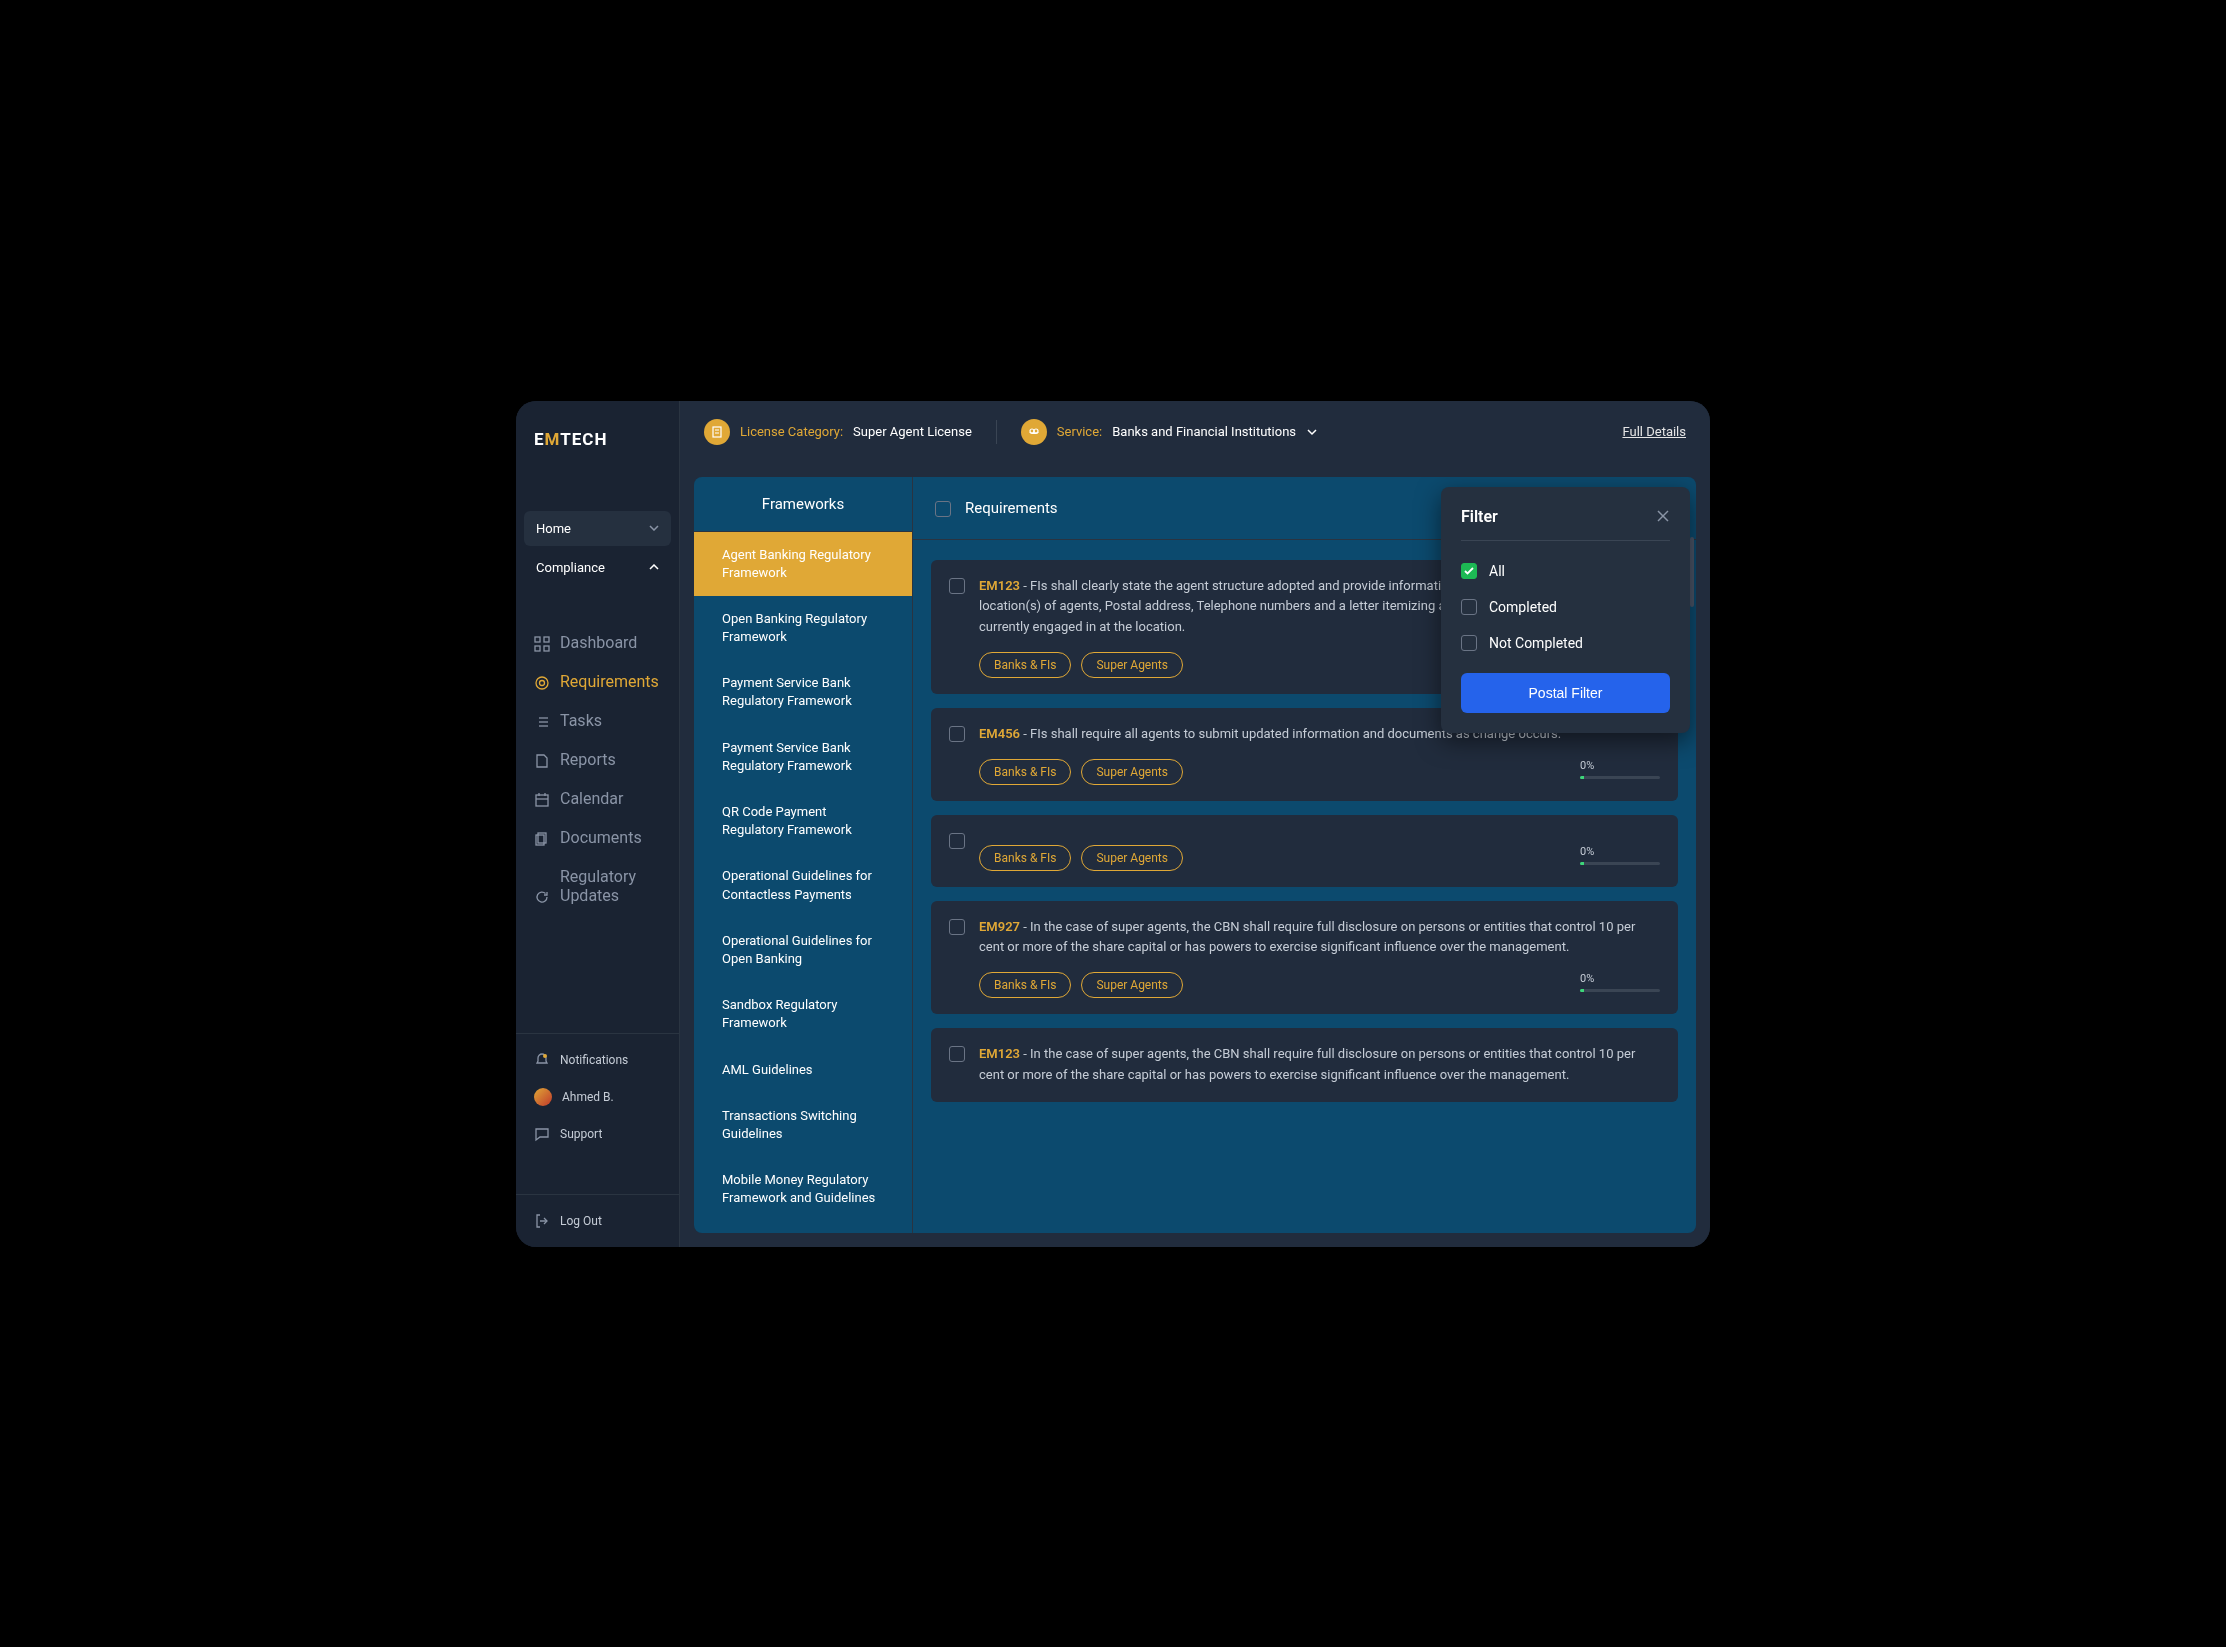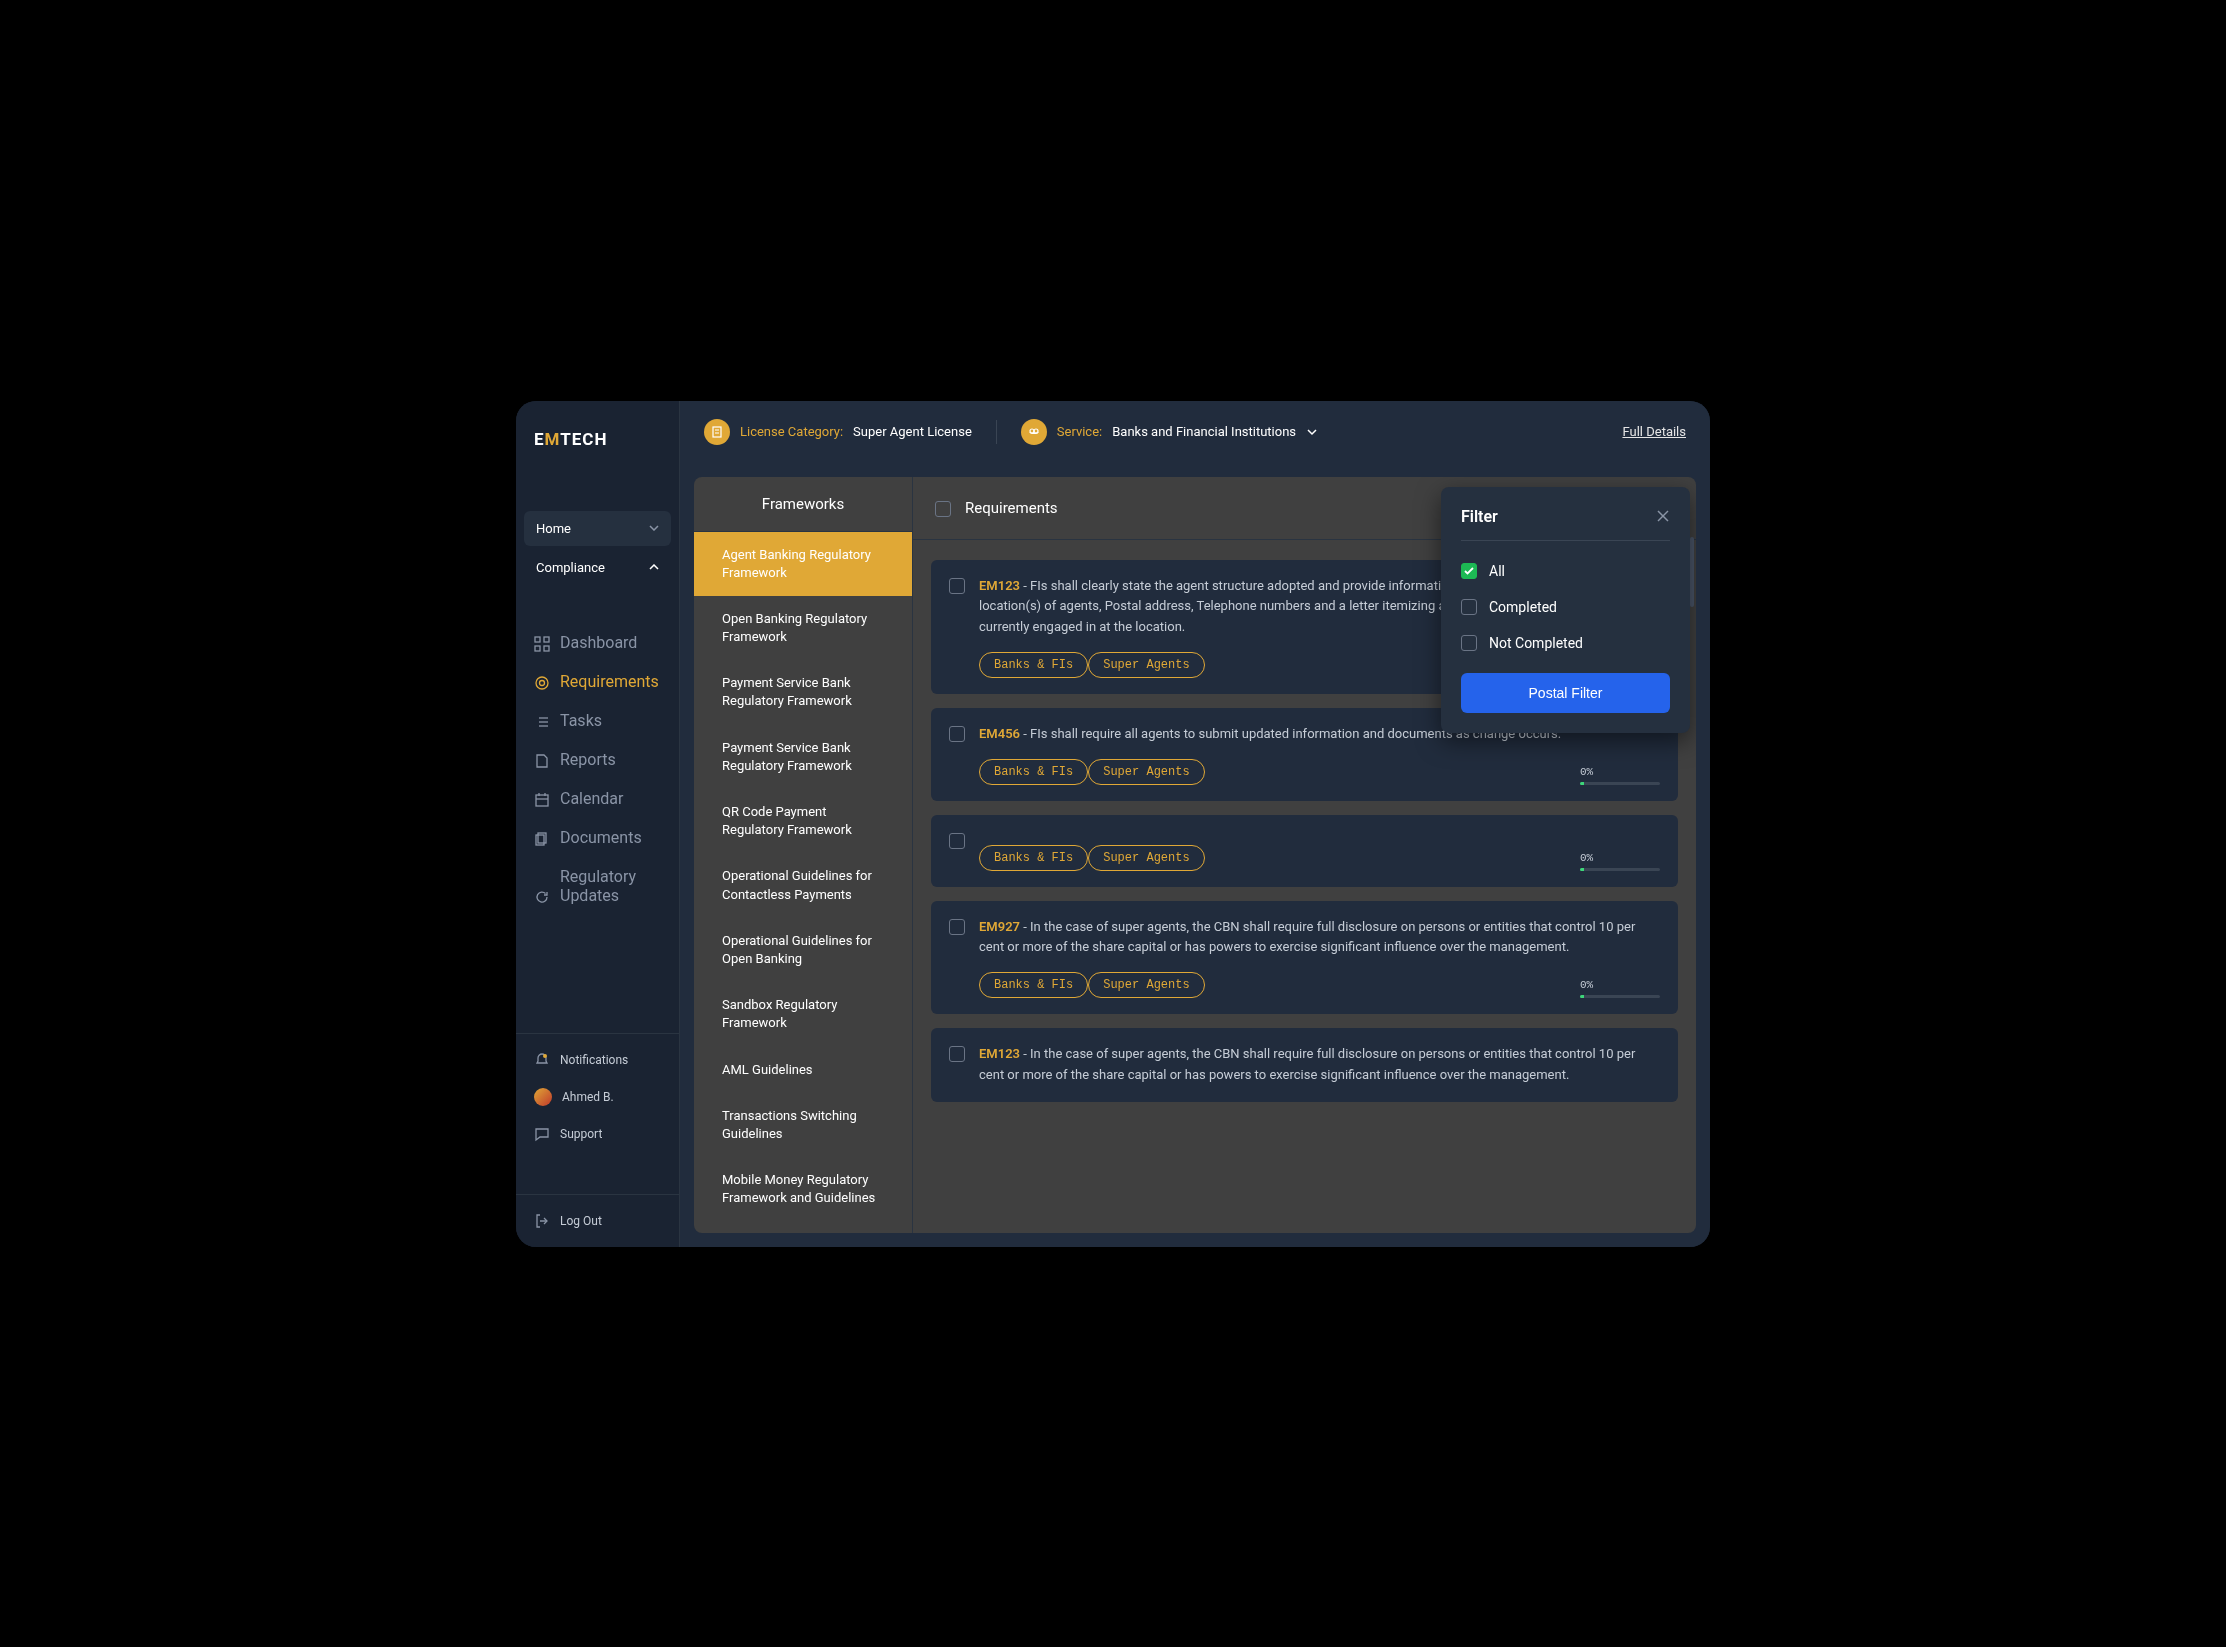--- a/index.html
+++ b/index.html
@@ -120,21 +120,21 @@
       color: #e5e5e5;
       text-decoration: underline;
       font-size: 13px;
     }
     .content {
       flex: 1;
       padding: 14px 14px;
       overflow: hidden;
     }
     .panel {
-      background: #404040;
+      background: #0c4a6e;
       border-radius: 8px;
       height: 100%;
       display: flex;
       overflow: hidden;
     }
     .frameworks-col {
       width: 219px;
       border-right: 1px solid #2a3441;
       display: flex;
       flex-direction: column;
@@ -215,23 +215,23 @@
     }
     .req-body { flex: 1; }
     .req-text {
       font-size: 13px;
       line-height: 1.6;
       color: #c5ccd6;
     }
     .req-code { color: #e0a836; font-weight: 600; }
     .req-tags {
       display: flex;
+      gap: 10px;
       margin-top: 14px;
-      align-items: flex-end;
-      font-family: Liberation Mono, monospace;
+      align-items: flex-start;
     }
     .tag {
       padding: 5px 14px;
       border: 1px solid #e0a836;
       border-radius: 14px;
       font-size: 12px;
       color: #e0a836;
     }
     .progress-wrap {
       margin-left: auto;

